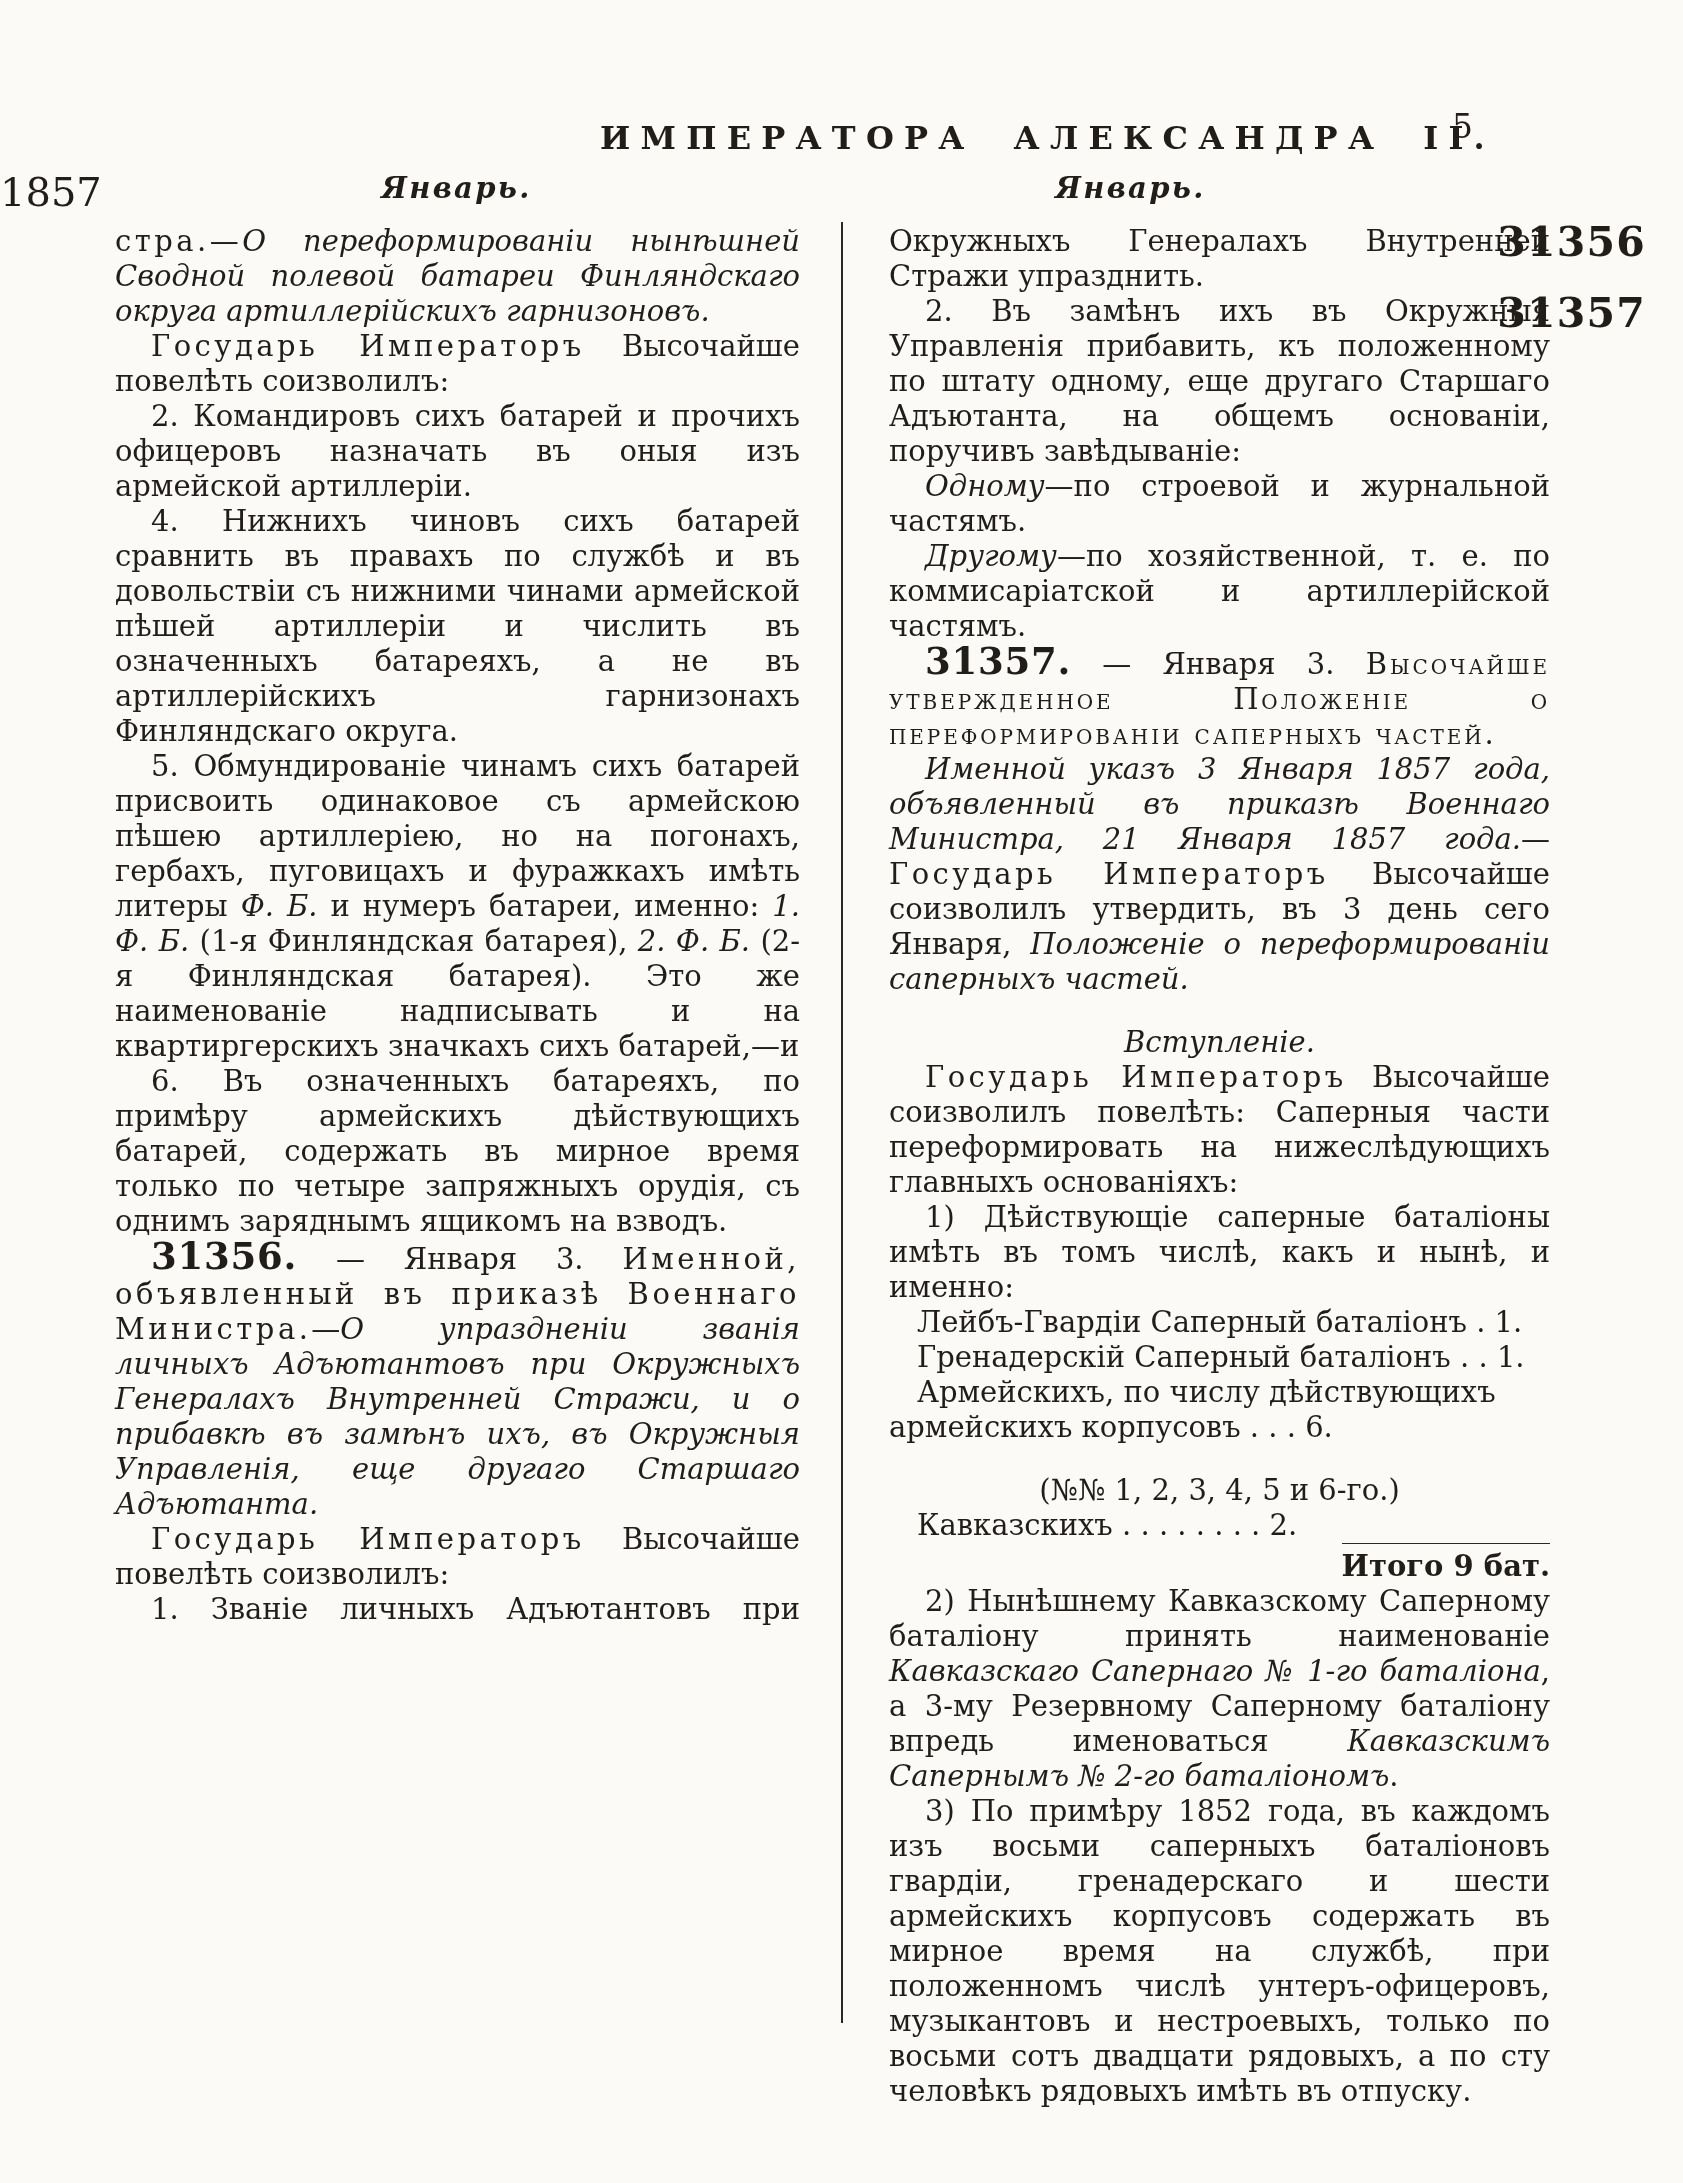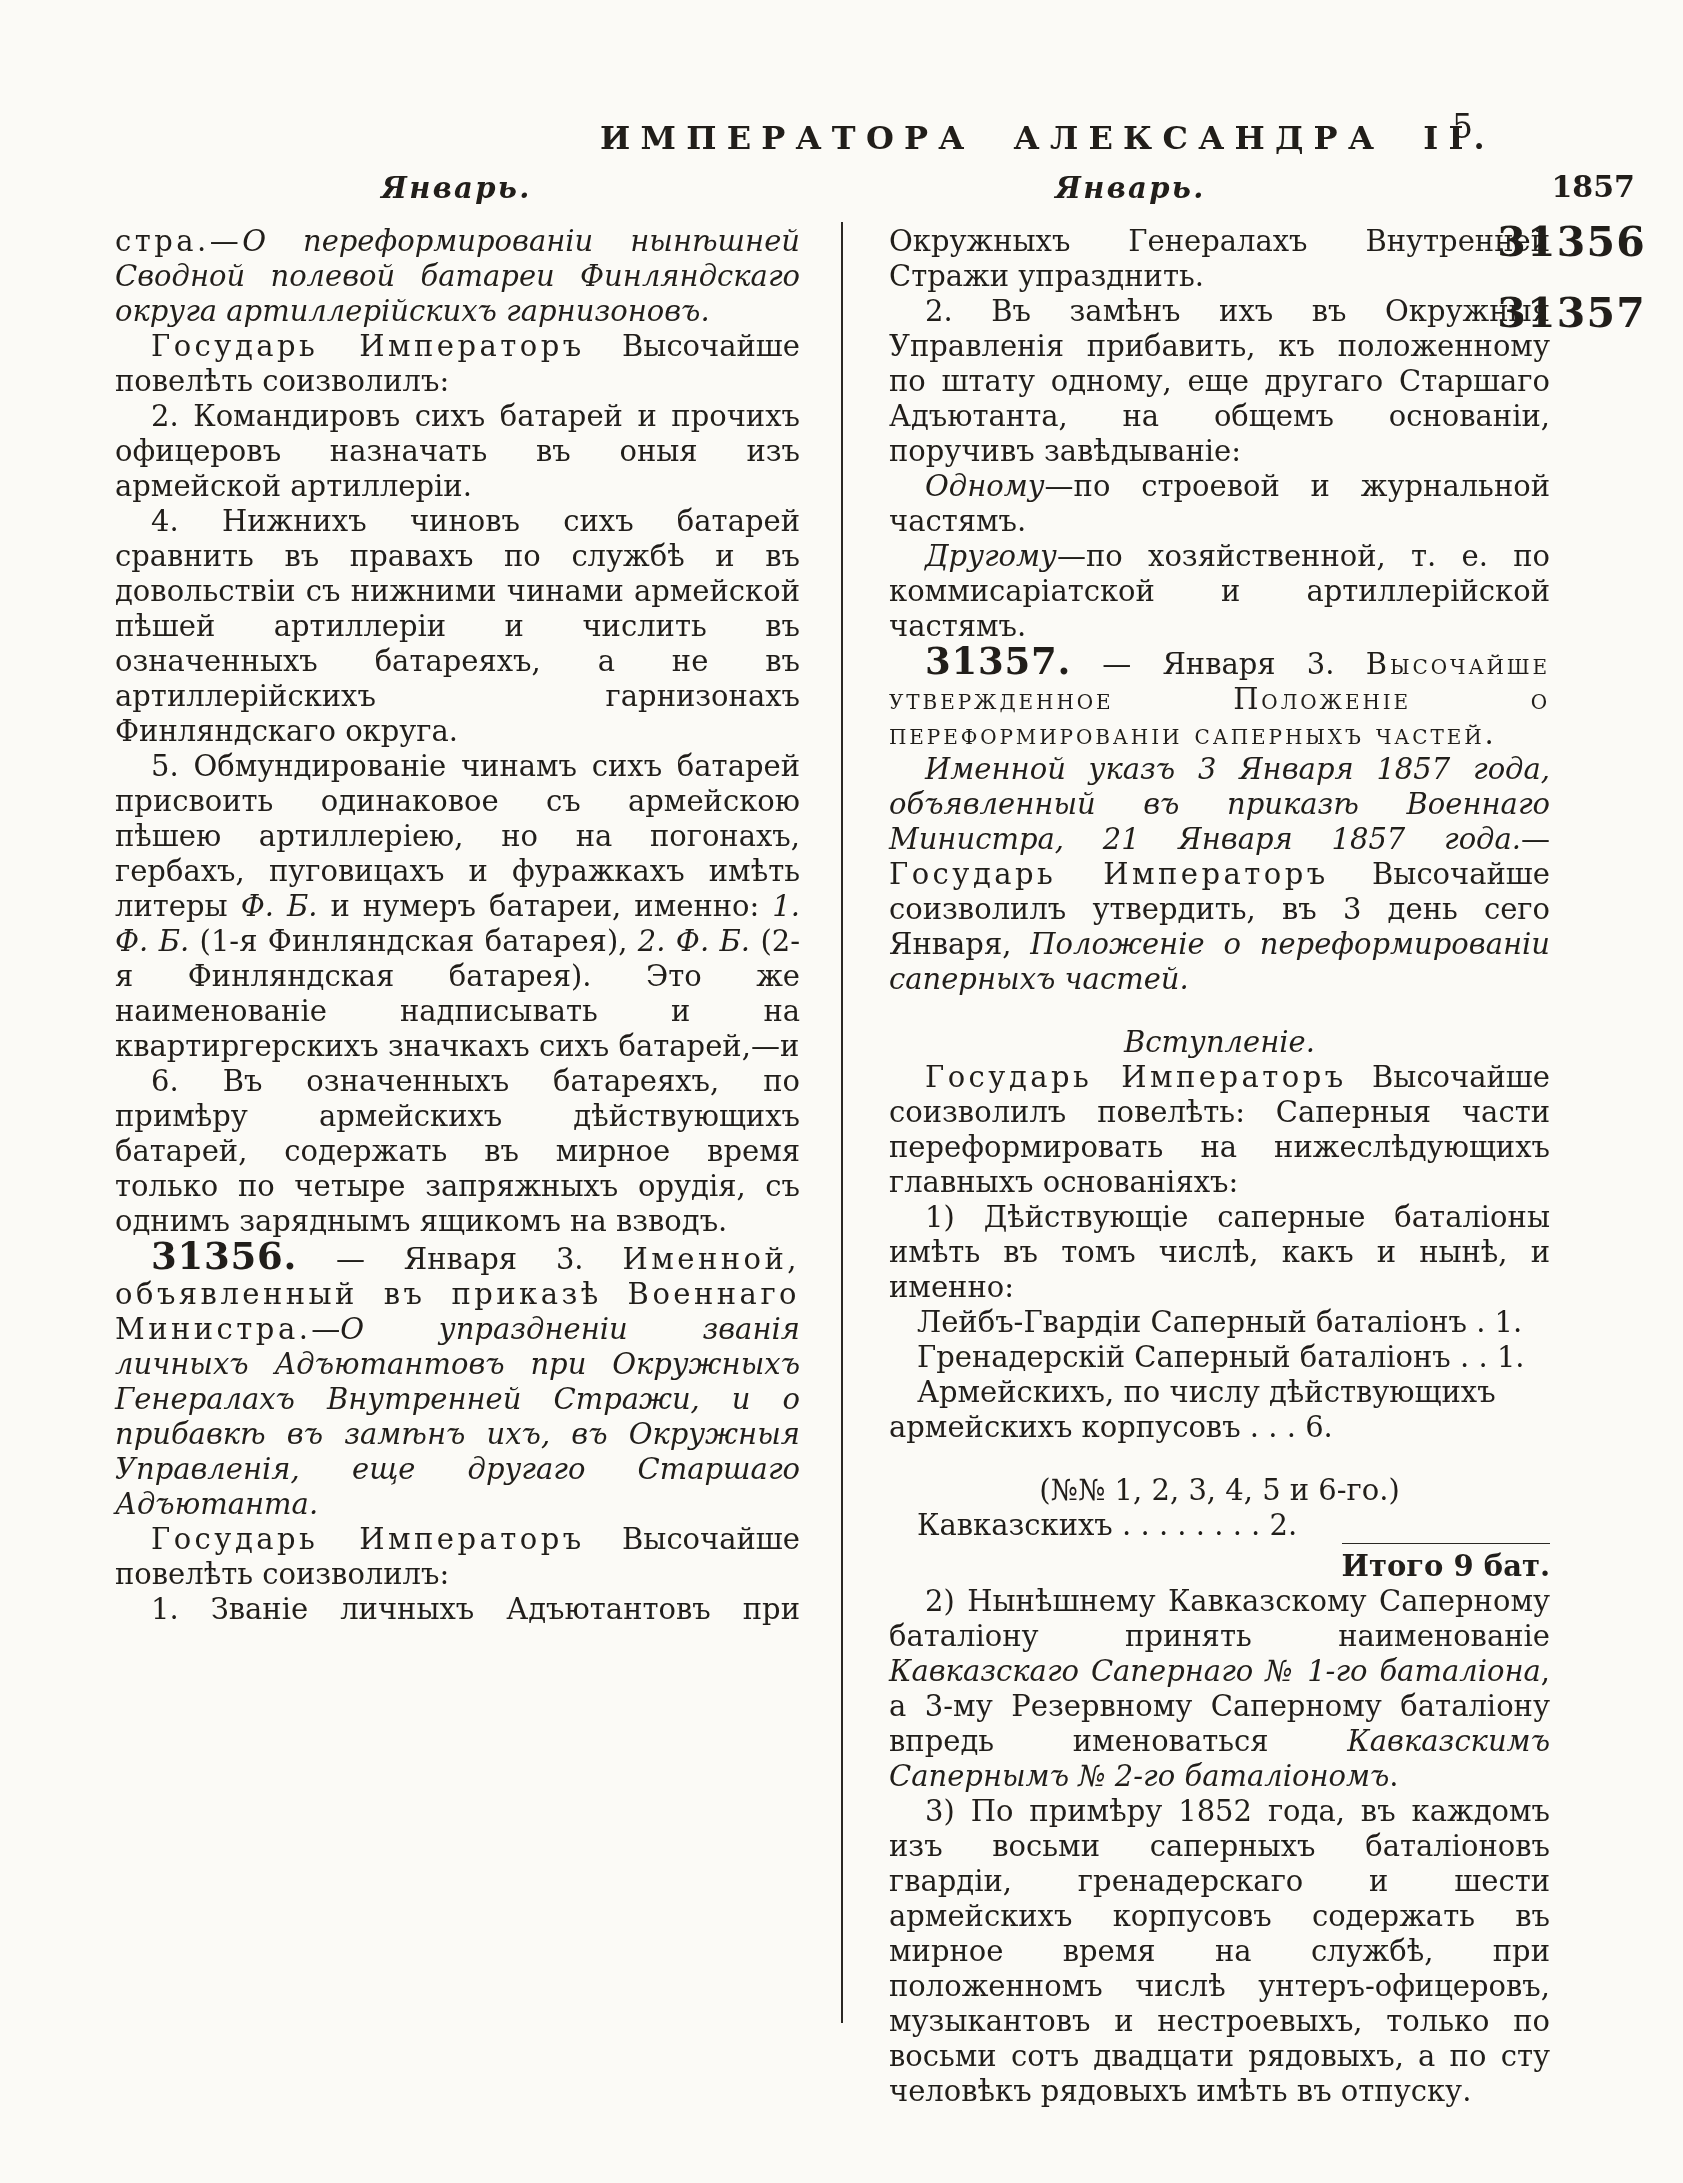--- a/index.html
+++ b/index.html
@@ -24,21 +24,21 @@
   }
   .month {
     position:absolute; top:171px;
     font-size:29px; font-weight:bold; font-style:italic;
     letter-spacing:0.08em;
   }
   .month-left  { left:115px;  width:683px; text-align:center; }
   .month-right { left:907px; width:447px;  text-align:center; }
   .year {
     position:absolute; top:169px; left:0; width:1635px;
-    text-align:right; font-size:30px;font-weight:bold;
+    text-align:left; font-size:40px;
   }
   .margin-note {
     position:absolute; right:38px;
     font-size:41px; font-weight:bold; letter-spacing:0.03em;margin-left:16px;
   }
   .note-1 { top:218px; }
   .note-2 { top:289px; }
   .divider {
     position:absolute; top:222px; left:841px;
     width:1.9px; height:1801px;

